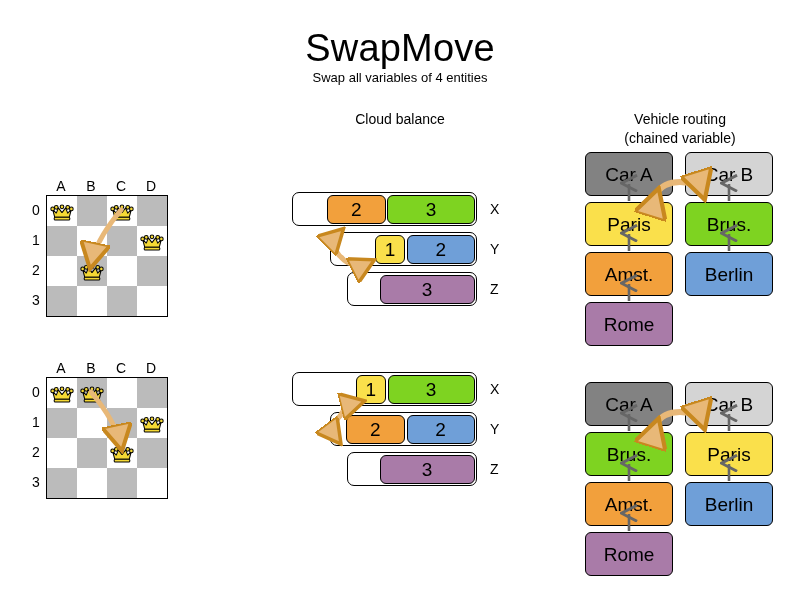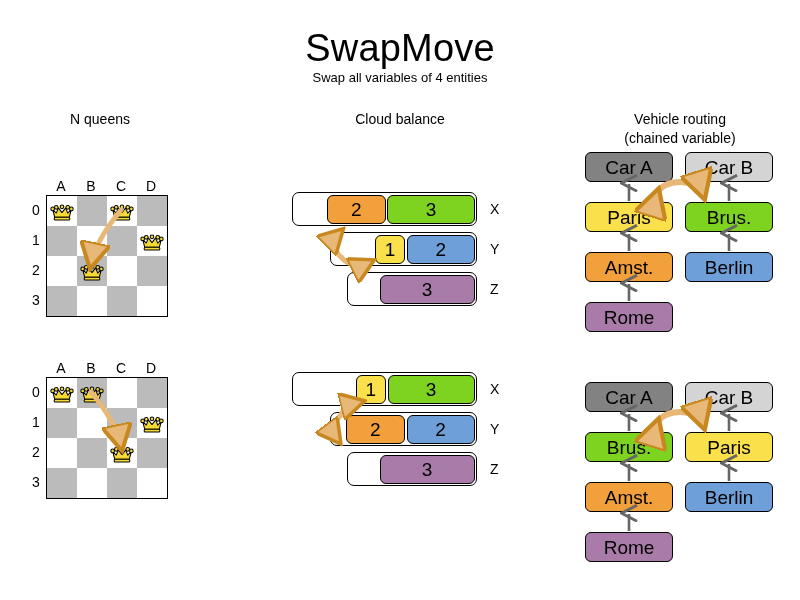--- a/index.html
+++ b/index.html
@@ -75,36 +75,35 @@
   .cloud-label{
     position:absolute;font-size:14px;line-height:34px;top:0;left:198px;
   }
 
   
   .vrp-wrap{position:absolute;width:200px;height:200px;}
   #vrp-top{left:580px;top:152px;}
   #vrp-bottom{left:580px;top:382px;}
 
   .vnode{
-    position:absolute;width:88px;height:30px;border:1.6px solid #000;
+    position:absolute;width:88px;height:44px;border:1.6px solid #000;
     border-radius:6px;box-sizing:border-box;
     display:flex;align-items:center;justify-content:center;
     font-size:19px;line-height:19px;color:#000;
   }
   .vrp-svg{position:absolute;left:0;top:0;width:200px;height:200px;pointer-events:none;}
 </style>
 </head>
 <body>
 
 <div class="page">
 
   <div id="title">SwapMove</div>
   <div id="subtitle">Swap all variables of 4 entities</div>
 
-  <div class="col-head" id="head-nqueens">N queens</div>
   <div class="col-head" id="head-vrp">
     <div>Vehicle routing</div>
     <div>(chained variable)</div>
   </div>
   <div class="col-head" id="head-cloud">Cloud balance</div>
 
   <div class="board-wrap" id="board-top">
       <div class="col-label" style="left: 24px;">A</div>
       <div class="col-label" style="left: 54px;">B</div>
       <div class="col-label" style="left: 84px;">C</div>

